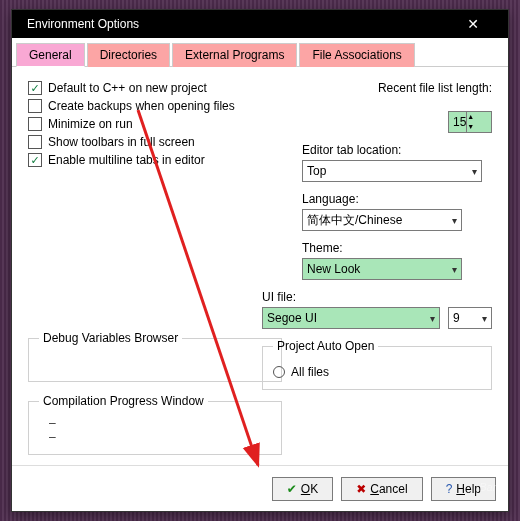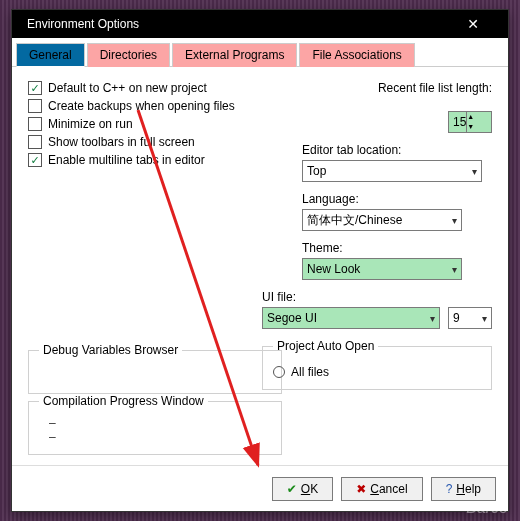--- a/index.html
+++ b/index.html
@@ -26,34 +26,34 @@
 .titlebar .close { width: 40px; text-align: center; font-size: 14px; cursor: pointer; }
 .tabstrip {
   display: flex; border-bottom: 1px solid #ccc;
   padding: 4px 4px 0 4px; background: #fff;
 }
 .tab {
   padding: 4px 12px; border: 1px solid #ccc; border-bottom: none;
   margin-right: 2px; background: #fca5a5; cursor: pointer;
   font-size: 12px; position: relative; top: 1px;
 }
-.tab.active { background: #0369a1; border-bottom: 1px solid #fff; }
+.tab.active { background: #f9a8d4; border-bottom: 1px solid #fff; }
 .body {
   flex: 1; padding: 14px 16px 10px 16px; display: flex; gap: 20px;
 }
 .left-col { flex: 1; display: flex; flex-direction: column; }
 .right-col { width: 190px; display: flex; flex-direction: column; }
 .chk-row { display: flex; align-items: center; margin-bottom: 4px; }
 .chk {
   width: 14px; height: 14px; border: 1px solid #555;
   margin-right: 6px; display: inline-flex; align-items: center;
   justify-content: center; font-size: 11px; color: #0a7a3a;
 }
 .fieldset {
-  border: 1px solid #d0d0d0; padding: 8px 10px 10px 10px; margin-top: 0;
+  border: 1px solid #d0d0d0; padding: 8px 10px 10px 10px; margin-top: 12px;
 }
 .fieldset legend { font-size: 12px; padding: 0 4px; }
 .fieldset .dash { margin-left: 10px; color: #333; }
 .lbl { display: block; margin-bottom: 3px; }
 .row-inline { display: flex; align-items: center; gap: 8px; margin-bottom: 10px; }
 .select, .spinner, .combo {
   border: 1px solid #7a7a7a; height: 22px; padding: 0 4px;
   display: flex; align-items: center; justify-content: space-between;
   background: #fff; font-size: 12px;
 }
@@ -72,21 +72,21 @@
 .btn {
   height: 24px; padding: 0 14px; border: 1px solid #7a7a7a;
   background: #f0f0f0; display: inline-flex; align-items: center; gap: 4px;
   cursor: pointer; font-size: 12px;
 }
 .btn .ico { font-size: 12px; }
 .btn.ok .ico { color: #1a8a1a; }
 .btn.cancel .ico { color: #b00; }
 .btn .underline::first-letter { text-decoration: underline; }
 svg.arrow { position: absolute; top: 0; left: 0; pointer-events: none; }
-.watermark { position: absolute; right: 12px; bottom: 4px; color: rgba(255,255,255,0.4); font-size: 16px; font-style: italic; pointer-events: none; }
+.watermark { position: absolute; right: 12px; bottom: 28px; color: rgba(255,255,255,0.4); font-size: 11px; font-style: italic; pointer-events: none; }
 </style>
 </head>
 <body>
 
 <div class="dialog">
   <div class="titlebar">
     <span class="title">Environment Options</span>
     <span class="close">✕</span>
   </div>
 

